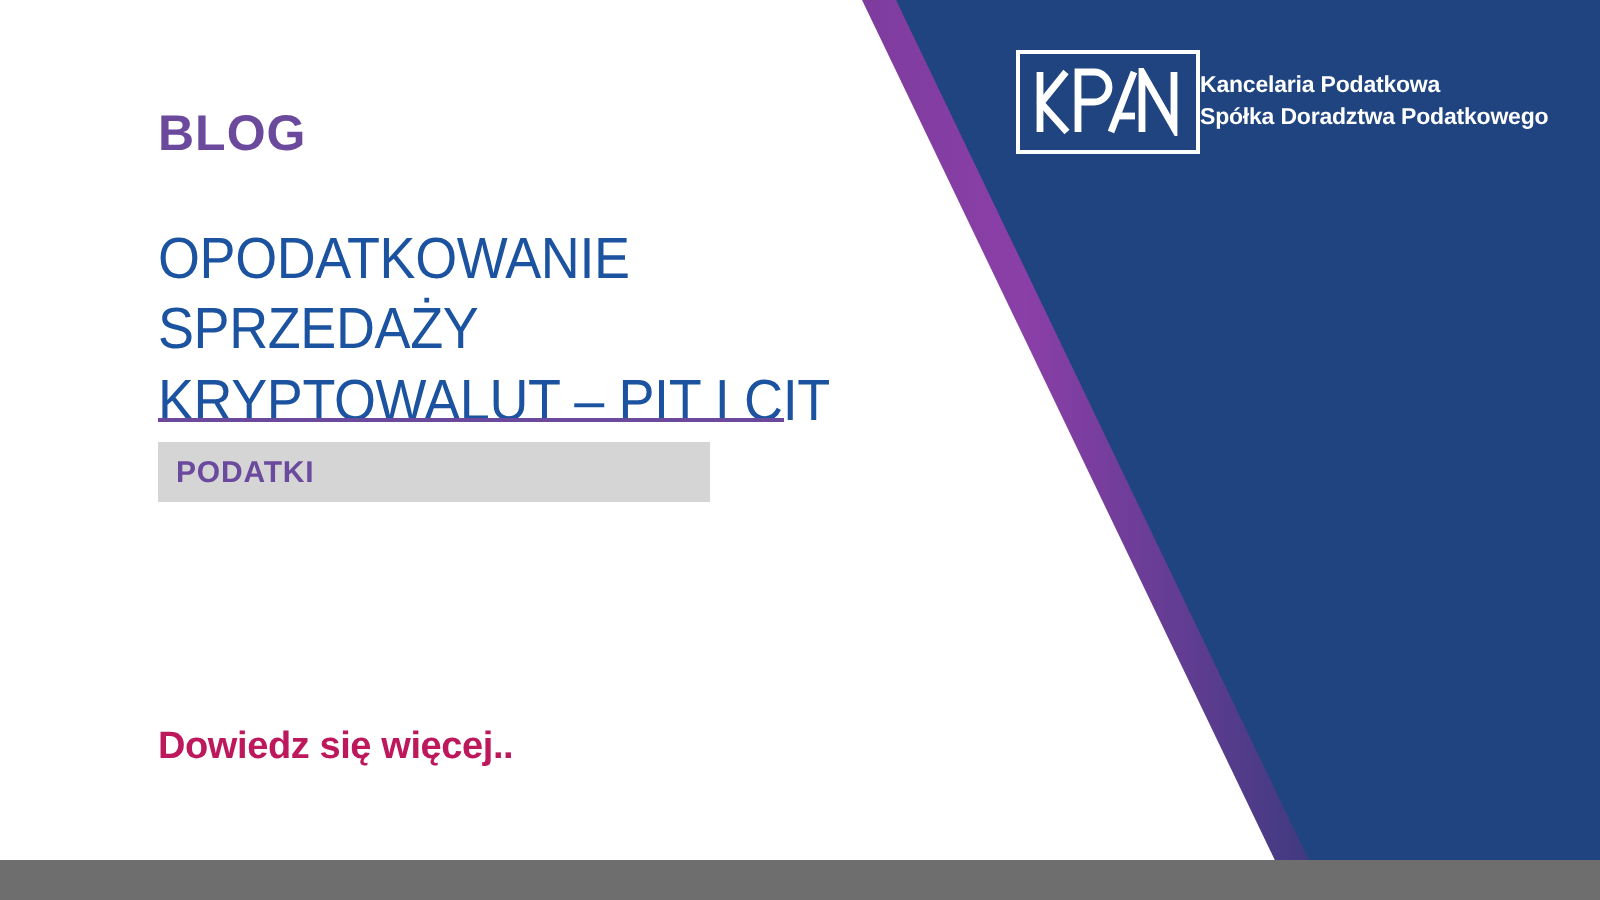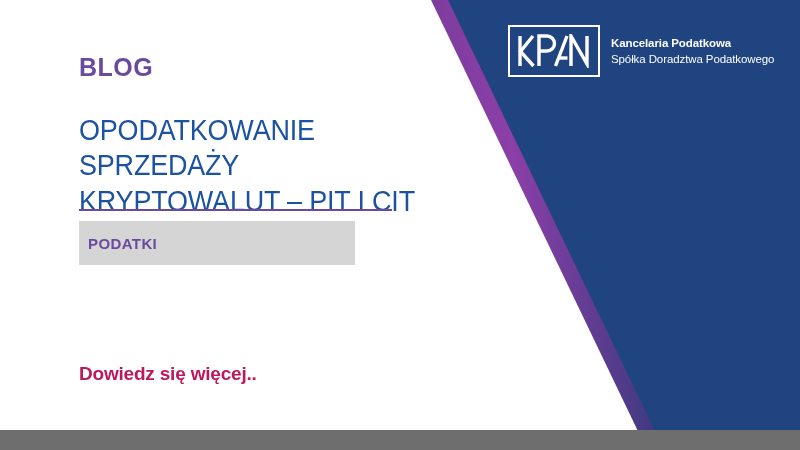--- a/index.html
+++ b/index.html
@@ -84,21 +84,21 @@
     width: 313px;
     height: 2px;
     background: #6B4A9E;
   }
 
   .category-badge {
     position: absolute;
     top: 221px;
     left: 0;
     width: 276px;
-    height: 44px;
+    height: 30px;
     background: #d5d5d5;
     display: flex;
     align-items: center;
     padding-left: 9px;
   }
 
   .category-badge .badge-label {
     font-size: 15px;
     font-weight: bold;
     letter-spacing: 0.4px;
@@ -115,21 +115,20 @@
     color: #be185d;
   }
 
   
   .logo-block {
     position: absolute;
     top: 25px;
     left: 508px;
     display: flex;
     align-items: center;
-    gap: 11px;
   }
 
   .logo-mark {
     width: 92px;
     height: 52px;
     border: 2px solid #ffffff;
     display: flex;
     align-items: center;
     justify-content: center;
     flex: 0 0 auto;
@@ -146,21 +145,21 @@
   .logo-text .l1,
   .logo-text .l2 {
     font-size: 11.5px;
     font-weight: bold;
     letter-spacing: -0.1px;
     white-space: nowrap;
   }
 
   .logo-text .l3 {
     font-size: 11.5px;
-    font-weight: normal;
+    font-weight: bold;
     letter-spacing: -0.1px;
     white-space: nowrap;
   }
 </style>
 </head>
 <body>
 
 <div class="banner">
 
   <div class="diagonal-layer">

